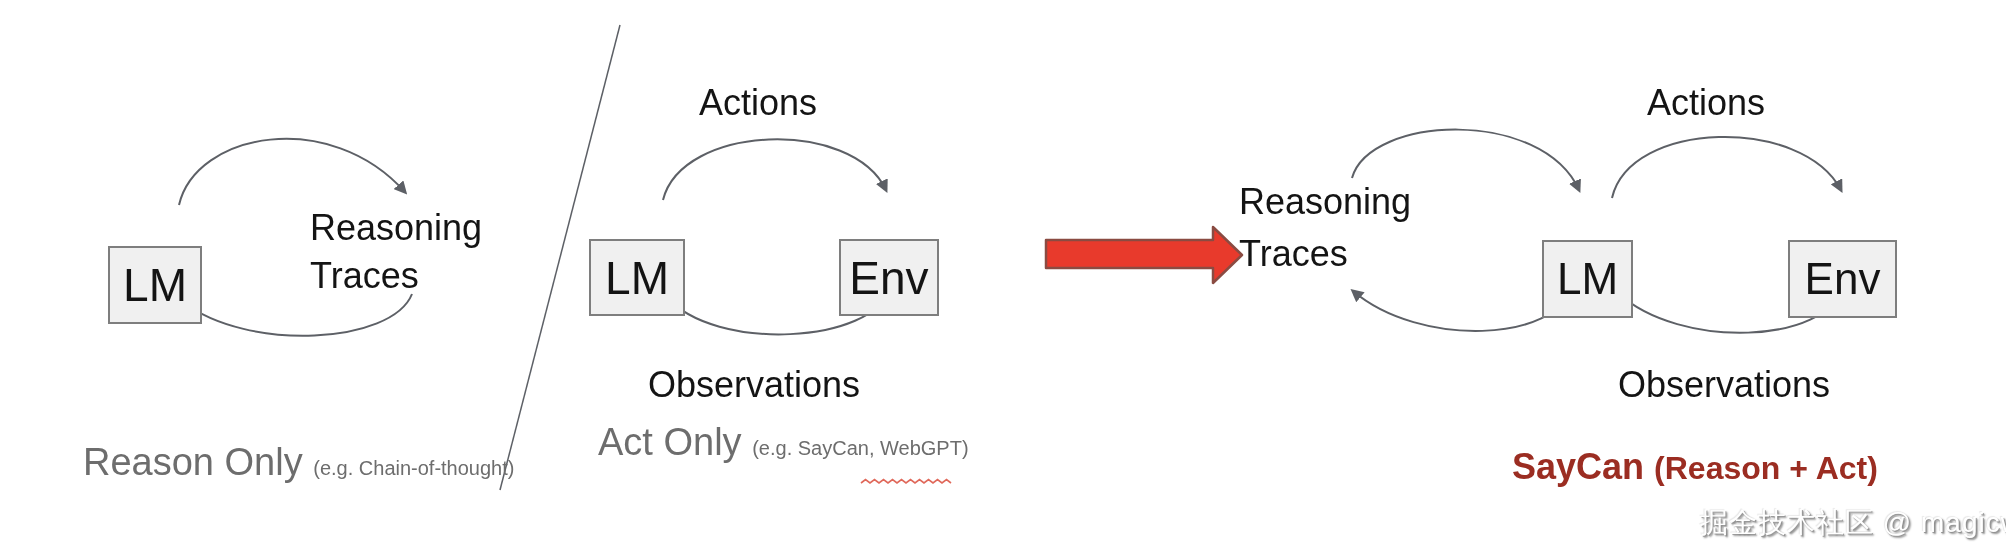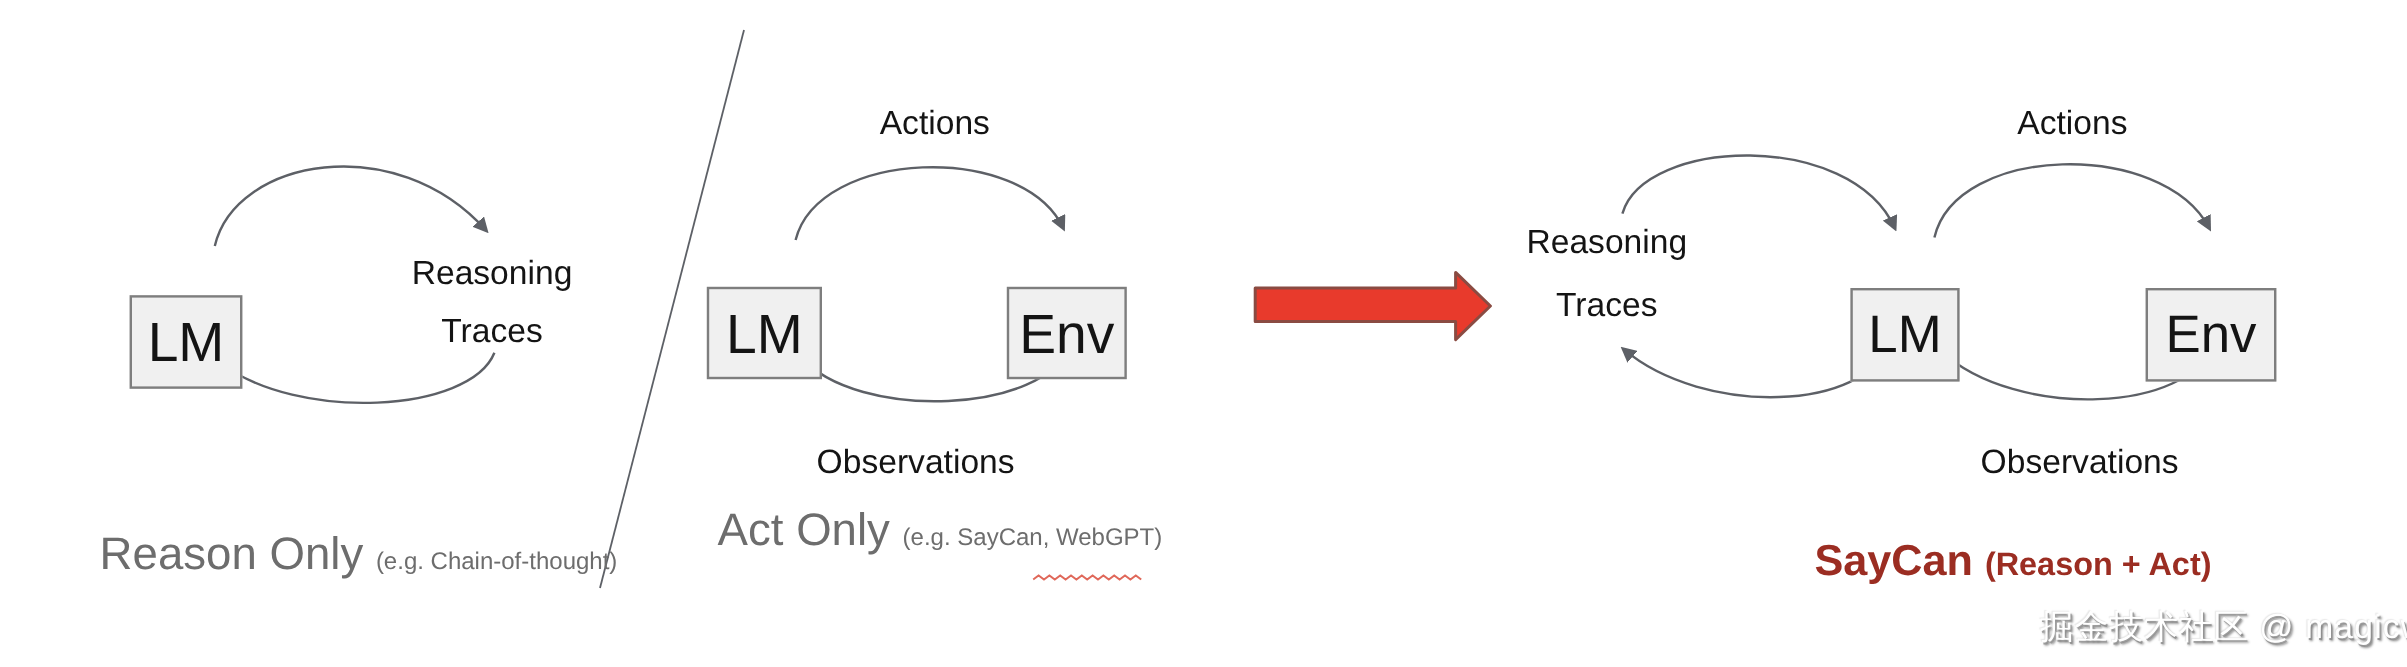--- a/index.html
+++ b/index.html
@@ -17,28 +17,28 @@
   .divider{stroke:var(--stroke-gray);stroke-width:1.5;}
   .red-arrow{fill:var(--accent-red);stroke:var(--arrow-border);stroke-width:2.5;stroke-linejoin:round;}
   .squiggle{fill:none;stroke:var(--squiggle-red);stroke-width:1.6;}
   .box{
     position:absolute; background:var(--box-fill); border:2px solid var(--box-border);
     display:flex; align-items:center; justify-content:center;
     color:var(--text-black); font-size:46px; box-sizing:border-box;margin-top:36px;
   }
   .box.small{font-size:44px;}
   .lbl{
-    position:absolute; color:var(--text-black); font-size:28px; text-align:center;
+    position:absolute; color:var(--text-black); font-size:36px; text-align:left;
     white-space:nowrap;
   }
   .lbl .line{display:block;}
   .caption{position:absolute; color:var(--caption-gray); font-size:38px; white-space:nowrap;}
   .caption .note{font-size:20px;}
   .caption.react{color:var(--react-red); font-weight:bold; font-size:36px;}
-  .caption.react .note{font-size:27px;}
+  .caption.react .note{font-size:32px;}
   .watermark{
     position:absolute; font-size:28px; letter-spacing:1px; color:#ffffff; white-space:nowrap;
     text-shadow:2px 2px 2px #8a8a8a, -1px -1px 1px #e8e8e8, 1px 1px 0 #a6a6a6;
   }
 </style>
 </head>
 <body>
 
 <div id="stage">
 

